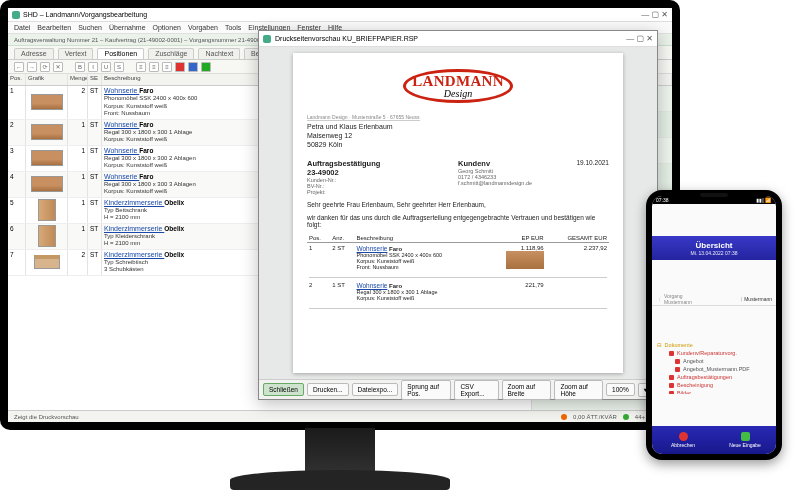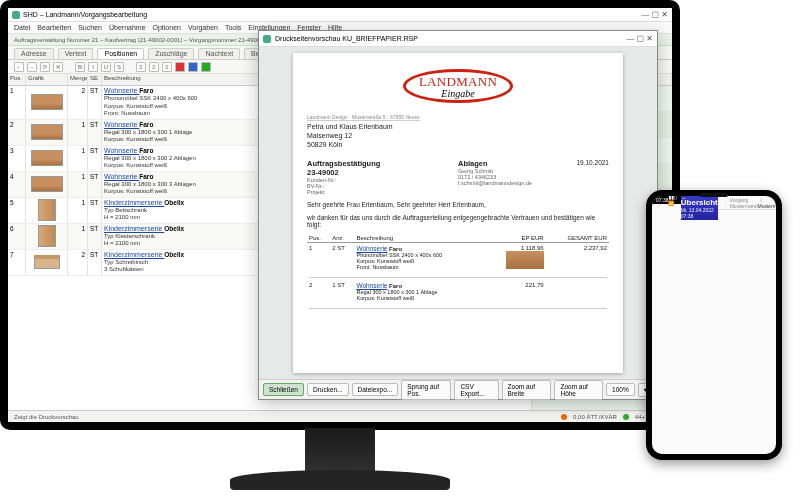--- a/index.html
+++ b/index.html
@@ -59,21 +59,21 @@
   .dot { width:6px; height:6px; border-radius:50%; display:inline-block; }
 
   
   .popup { position: absolute; left: 250px; top: 22px; width: 400px; height: 370px; background: #fff; border: 1px solid #888; box-shadow: 0 4px 16px rgba(0,0,0,.25); display: flex; flex-direction: column; font-size: 7px; }
   .popup-title { height: 16px; background: #fff; display: flex; align-items: center; padding: 0 4px; border-bottom: 1px solid #ddd; }
   .popup-title .ico { width:8px; height:8px; background:#4a8; border-radius:2px; margin-right:4px; }
   .popup-body { flex: 1; background: #e7e9e8; display: flex; justify-content: center; padding: 6px; overflow: hidden; }
   .paper { width: 330px; background: #fff; box-shadow: 0 1px 4px rgba(0,0,0,.3); padding: 10px 14px; font-size: 6.5px; color: #222; overflow:hidden; }
   .logo { width: 120px; height: 38px; margin: 4px auto 8px; background: #fff; position: relative; display:flex; align-items:center; justify-content:center; }
   .logo-ov { width: 110px; height: 34px; border: 3px solid #c21; border-radius: 50%; display:flex; flex-direction:column; align-items:center; justify-content:center; }
-  .logo-ov .t1 { font-family: serif; font-weight: normal; color: #c21; font-size: 13px; letter-spacing: .3px; }
+  .logo-ov .t1 { font-family: serif; font-weight: bold; color: #c21; font-size: 15px; letter-spacing: .3px; }
   .logo-ov .t2 { font-family: cursive; color: #000; font-size: 10px; font-style: italic; margin-top:-2px; }
   .addr-sm { font-size: 5px; color:#888; border-bottom:1px solid #ccc; margin-bottom:2px; display:inline-block; }
   .addr-blk { font-size: 7px; line-height:1.25; margin-bottom: 10px; }
   .doc-head { display:flex; justify-content:space-between; margin-top: 6px; }
   .doc-head .l { flex:1; } .doc-head .r { flex:1; }
   .bold { font-weight:bold; font-size:7.5px; }
   .tiny { font-size:5.5px; color:#666; }
   .body-p { font-size: 6.5px; margin: 6px 0 2px; }
   .ptable { width:100%; font-size:6px; margin-top:6px; border-collapse:collapse; }
   .ptable th { text-align:left; border-bottom:1px solid #999; padding:1px 2px; font-weight:normal; }
@@ -82,21 +82,21 @@
   .ptable .u { text-decoration:underline; color:#1848a8; font-size:6.5px; }
   .pline { border-top:1px solid #ccc; margin-top:3px; }
   .pthumb { width:38px; height:18px; background:linear-gradient(180deg,#c89060,#a97040); margin-left:auto; }
 
   .popup-tb { height: 20px; background: #f2f2f0; border-top: 1px solid #ccc; display: flex; align-items: center; gap: 3px; padding: 0 4px; font-size: 6.5px; }
   .pbtn { padding: 2px 5px; background: #fafafa; border:1px solid #bbb; border-radius:2px; }
   .pbtn.active { background:#cde3cd; border-color:#6a6; }
 
   
   .phone { position: absolute; right: 18px; top: 190px; width: 136px; height: 270px; background:#000; border-radius: 16px; padding: 6px; box-shadow: 0 4px 12px rgba(0,0,0,.4); }
-  .pscreen { width:100%; height:100%; background:#fafafa; border-radius:10px; display:flex; flex-direction:row; font-size:6px; overflow:hidden; }
+  .pscreen { width:100%; height:100%; background:#fafafa; border-radius:10px; display:flex; flex-direction:column; font-size:6px; overflow:hidden;gap:32px; }
   .pstatus { height:8px; background:#000; display:flex; justify-content:space-between; align-items:center; padding:0 4px; color:#fff; font-size:5px; }
   .phead { height:24px; background:linear-gradient(#3838c8,#2424a0); color:#fff; display:flex; flex-direction:column; align-items:center; justify-content:center; }
   .phead .t { font-size:8px; font-weight:bold; } .phead .d { font-size:5px; opacity:.9; }
   .pcrumb { height:14px; border-bottom:1px solid #ddd; display:flex; align-items:center; padding:0 4px; font-size:5px; color:#888; }
   .pcrumb .arrow { color:#999; margin-right:3px; }
   .plist { flex:1; overflow:hidden; padding: 2px 3px; }
   .pgroup { font-size:5.5px; color:#c90; padding:2px 0 1px 2px; display:flex; align-items:center; gap:3px; }
   .pgroup.blue { color:#3366cc; }
   .pgroup.gray { color:#888; }
   .pitem { font-size:5.5px; color:#c33; padding:1px 0 1px 14px; display:flex; align-items:center; gap:3px; }
@@ -334,40 +334,40 @@
       <div class="popup-title">
         <span class="ico"></span>
         <span>Druckseitenvorschau KU_BRIEFPAPIER.RSP</span>
         <span class="win-btns">— ▢ ✕</span>
       </div>
       <div class="popup-body">
         <div class="paper">
           <div class="logo">
             <div class="logo-ov">
               <span class="t1">LANDMANN</span>
-              <span class="t2">Eingabe</span>
+              <span class="t2">Design</span>
             </div>
           </div>
           <span class="addr-sm">Landmann Design · Musterstraße 5 · 67655 Neuss</span>
           <div class="addr-blk">
             <div>Petra und Klaus Erlenbaum</div>
             <div>Maisenweg 12</div>
             <div>50829 Köln</div>
           </div>
           <div class="doc-head">
             <div class="l">
               <div class="bold">Auftragsbestätigung</div>
               <div class="bold">23-49002</div>
               <div class="tiny">Kunden-Nr.:</div>
               <div class="tiny">BV-Nr.:</div>
               <div class="tiny">Projekt:</div>
             </div>
             <div class="r">
               <div style="display:flex;justify-content:space-between">
-                <span class="bold">Ablagen</span>
+                <span class="bold">Kundenv</span>
                 <span>19.10.2021</span>
               </div>
               <div class="tiny">Georg Schmitt</div>
               <div class="tiny">0172 / 4346233</div>
               <div class="tiny">f.schmitt@landmanndesign.de</div>
             </div>
           </div>
           <div class="body-p">Sehr geehrte Frau Erlenbaum, Sehr geehrter Herr Erlenbaum,</div>
           <div class="body-p">wir danken für das uns durch die Auftragserteilung entgegengebrachte Vertrauen und bestätigen wie folgt:</div>
           <table class="ptable">

